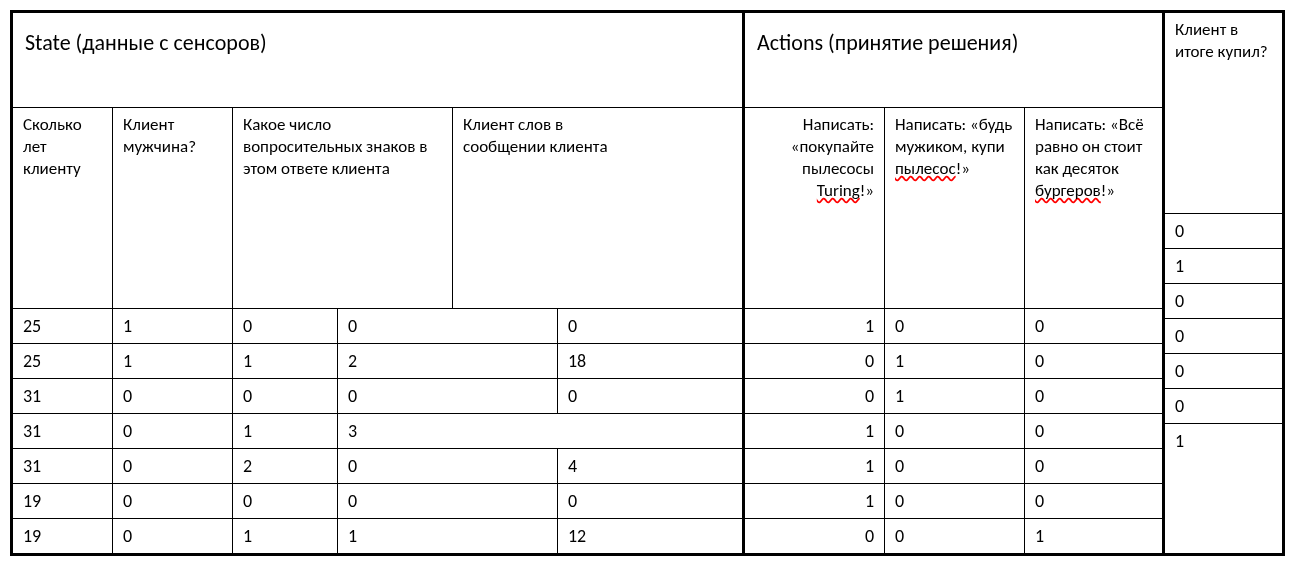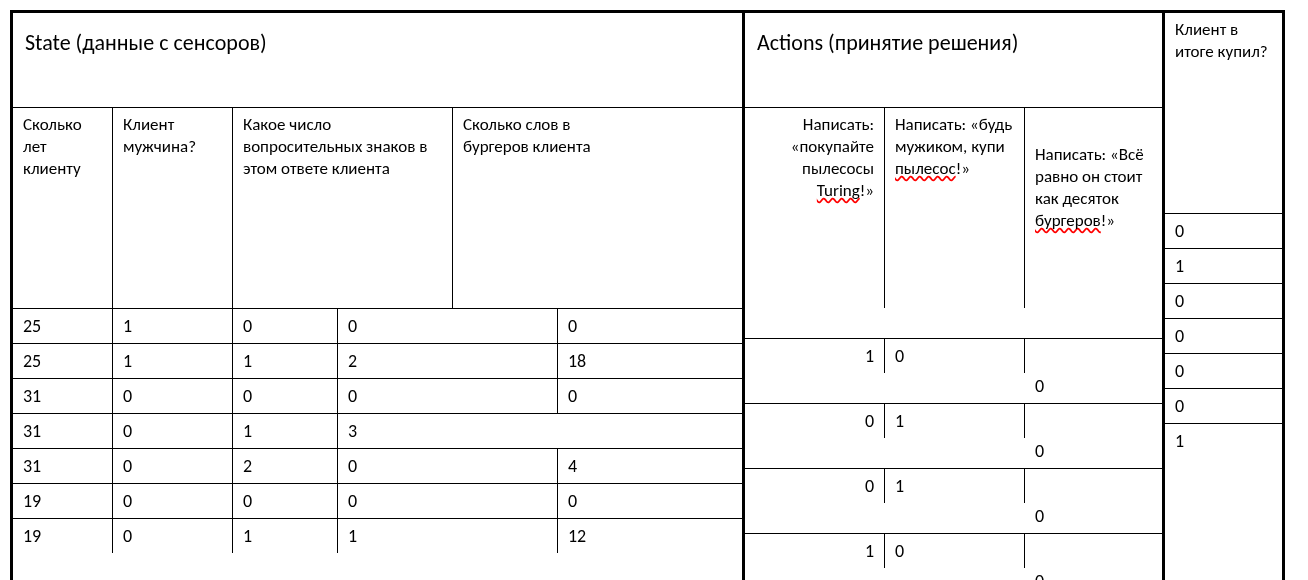--- a/index.html
+++ b/index.html
@@ -53,41 +53,41 @@
     .data-cell:last-child { border-right: none; }
 
     .state .c0 { width: 100px; }
     .state .c1 { width: 120px; }
     .state .c2 { width: 105px; }
     .state .c3 { width: 220px; }
     .state .c4 { width: 180px; }
 
     .actions .c0 { width: 140px; text-align: right; }
     .actions .c1 { width: 140px; }
-    .actions .c2 { width: 134px; margin-top: 30px; }
+    .actions .c2 { width: 134px; }
 
     .reward .c0 { width: 114px; }
 
     .squiggle {
       text-decoration: underline wavy red;
       text-decoration-skip-ink: none;
     }
   </style>
 </head>
 <body>
 
 <div class="table-wrapper">
 
   <div class="section state">
     <div class="section-title">State (данные с сенсоров)</div>
     <div class="sub-row">
       <div class="sub-cell c0">Сколько лет клиенту</div>
       <div class="sub-cell c1">Клиент мужчина?</div>
       <div class="sub-cell c3">Какое число вопросительных знаков в этом ответе клиента</div>
-      <div class="sub-cell c4">Сколько слов в бургеров клиента</div>
+      <div class="sub-cell c4">Клиент слов в сообщении клиента</div>
     </div>
     <div id="state-rows">
         <div class="data-row">
           <div class="data-cell c0">25</div>
           <div class="data-cell c1">1</div>
           <div class="data-cell c2">0</div>
           <div class="data-cell c3">0</div>
           <div class="data-cell c4">0</div>
         </div>
         <div class="data-row">

